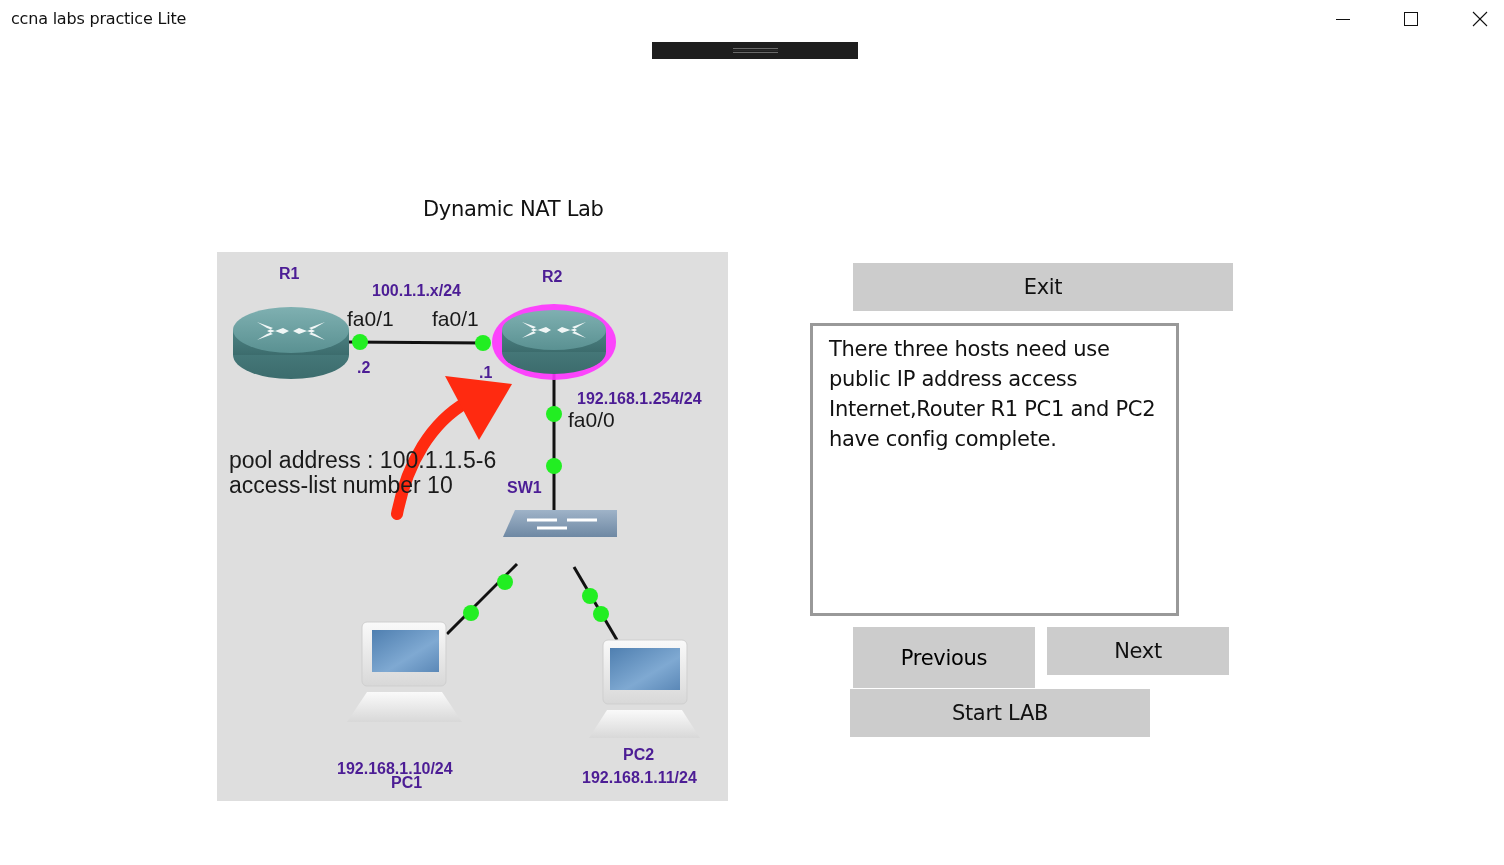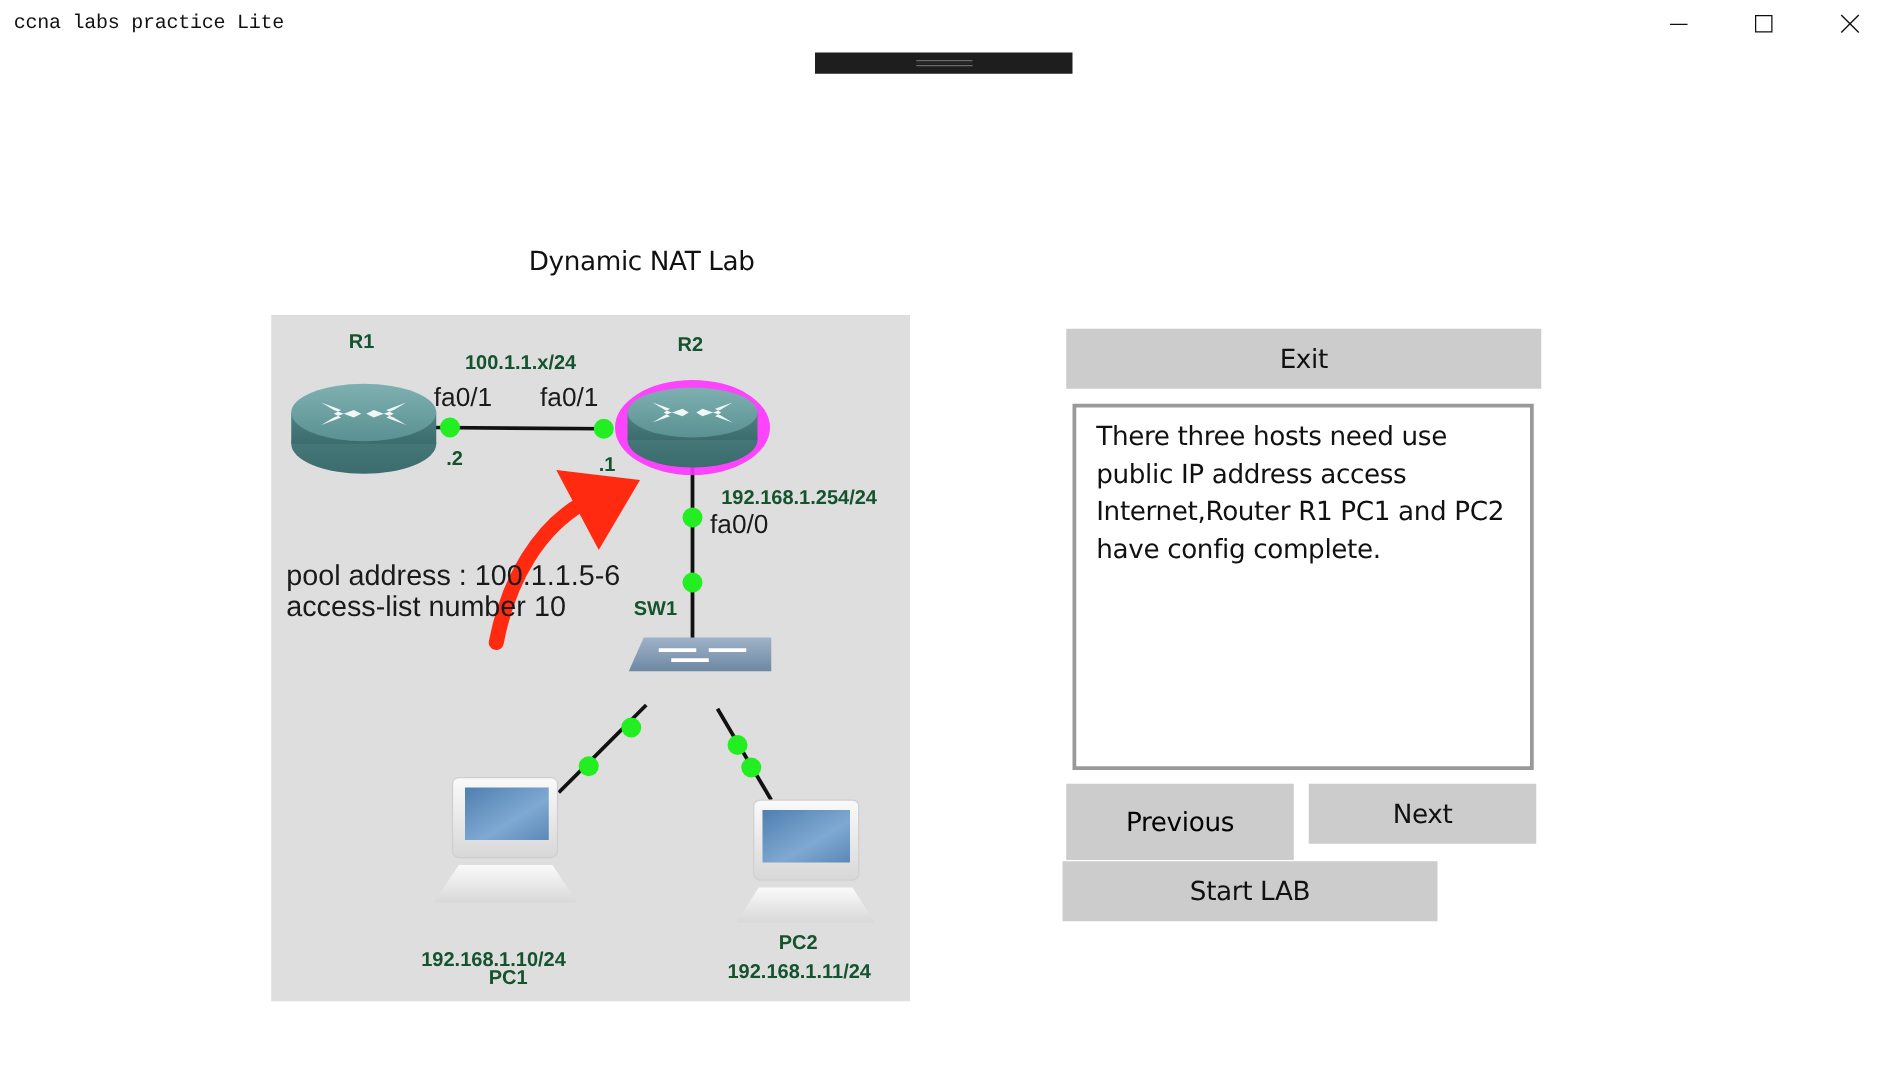--- a/index.html
+++ b/index.html
@@ -1,48 +1,48 @@
 <!DOCTYPE html>
 <html><head>
   <meta charset="utf-8">
   <style>
     * { box-sizing: border-box; margin: 0; padding: 0; }
     html, body { width: 1504px; height: 865px; background: #ffffff; overflow: hidden; }
     body { position: relative; font-family: "DejaVu Sans", "Liberation Sans", sans-serif; color: #000; }
 
-    .titlebar { position: absolute; left: 0; top: 0; width: 1504px; height: 38px; font-family: Liberation Mono, monospace; }
+    .titlebar { position: absolute; left: 0; top: 0; width: 1504px; height: 38px; }
     .app-title { position: absolute; left: 11px; top: 9px; font-size: 16px; color: #111; letter-spacing: -0.2px; }
     .win-btn { position: absolute; top: 0; width: 68px; height: 38px; display: flex; align-items: center; justify-content: center; cursor: default; }
     .win-btn svg { display: block; }
     .btn-min { left: 1309px; }
     .btn-max { left: 1377px; }
     .btn-close { left: 1446px; }
 
     .drag-handle { position: absolute; left: 652px; top: 42px; width: 206px; height: 17px; background: #1e1e1e; }
     .drag-handle .grip { position: absolute; left: 81px; top: 6px; width: 45px; height: 5px; border-top: 1px solid #6a6a6a; border-bottom: 1px solid #6a6a6a; }
     .drag-handle .grip::after { content: ""; position: absolute; left: 0; right: 0; top: 1px; height: 1px; background: #2a2a2a; }
 
     .lab-title { position: absolute; left: 423px; top: 197px; font-size: 21px; color: #111; letter-spacing: -0.3px; }
 
     .diagram { position: absolute; left: 217px; top: 252px; width: 511px; height: 549px; background: #dedede; overflow: hidden; }
     .diagram svg { position: absolute; left: 0; top: 0; }
-    .dlabel { position: absolute; font-family: "Liberation Sans", sans-serif; color: #14532d; white-space: nowrap; }
+    .dlabel { position: absolute; font-family: "Liberation Sans", sans-serif; color: #4c1d95; white-space: nowrap; }
     .bold-lbl { font-weight: bold; font-size: 16px; }
     .port-lbl { font-size: 21px; color: #1a1a1a; }
     .nat-info { font-size: 23px; line-height: 25px; color: #1a1a1a; }
     .hint-box { position: absolute; left: 4px; top: 270px; width: 496px; height: 51px; background: #ffffff; }
     .hint-text { position: absolute; left: 4px; top: 4px; font-family: "Liberation Sans", sans-serif; font-size: 33px; color: #f05ef0; white-space: nowrap; letter-spacing: -0.3px; }
 
     .btn { position: absolute; background: #cccccc; border: none; display: flex; align-items: center; justify-content: center; font-family: "DejaVu Sans", "Liberation Sans", sans-serif; font-size: 21px; color: #111; cursor: pointer; letter-spacing: -0.3px; }
     .btn-exit { left: 853px; top: 263px; width: 380px; height: 48px; text-align: right; }
     .btn-prev { left: 853px; top: 627px; width: 182px; height: 61px; color: #000000; }
     .btn-next { left: 1047px; top: 627px; width: 182px; height: 48px; }
     .btn-start { left: 850px; top: 689px; width: 300px; height: 48px; }
 
-    .desc-box { position: absolute; left: 858px; top: 323px; width: 369px; height: 293px; border: 3px solid #999999; background: #fff; padding: 8px 10px 0 16px; font-size: 21px; line-height: 30px; color: #111; letter-spacing: -0.3px; resize: none; overflow: hidden; font-family: "DejaVu Sans", "Liberation Sans", sans-serif; }
+    .desc-box { position: absolute; left: 810px; top: 323px; width: 369px; height: 293px; border: 3px solid #999999; background: #fff; padding: 8px 10px 0 16px; font-size: 21px; line-height: 30px; color: #111; letter-spacing: -0.3px; resize: none; overflow: hidden; font-family: "DejaVu Sans", "Liberation Sans", sans-serif; }
   </style>
 </head>
 <body>
 
 <div class="titlebar">
   <div class="app-title">ccna labs practice Lite</div>
   <div class="win-btn btn-min">
     <svg width="16" height="16">
         <line x1="1" y1="8.5" x2="15" y2="8.5" stroke="#111" stroke-width="1"></line>
       </svg>

